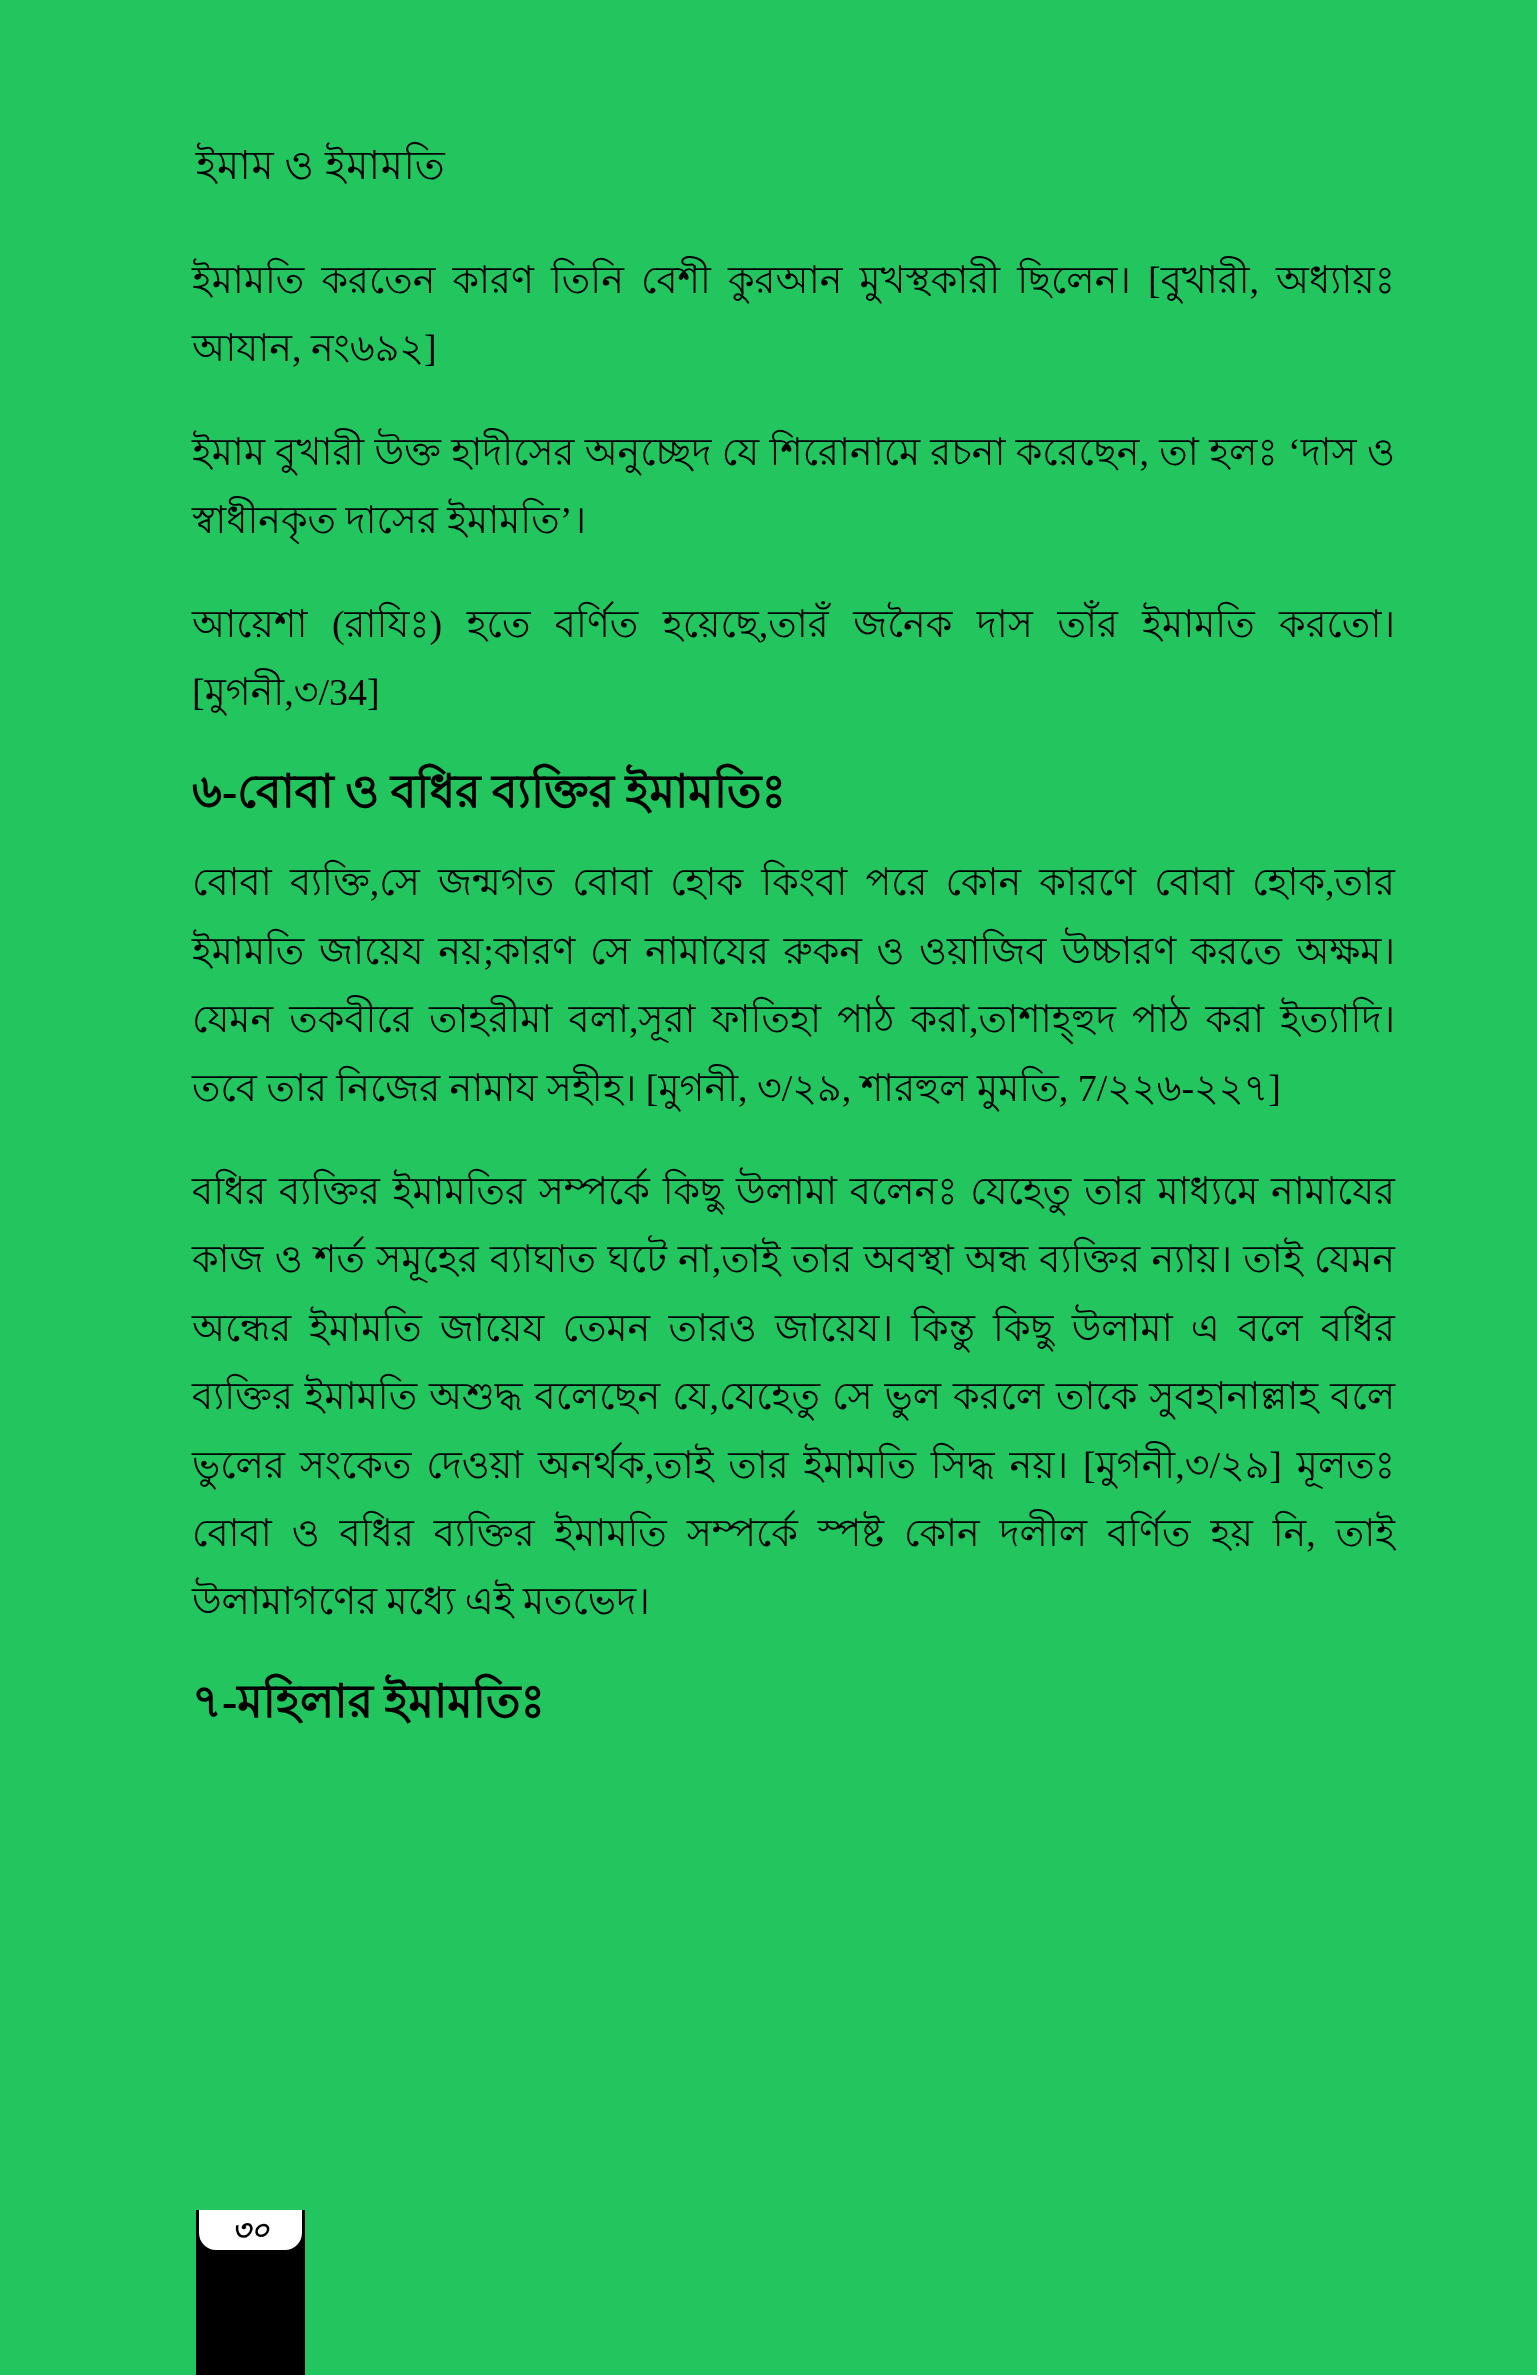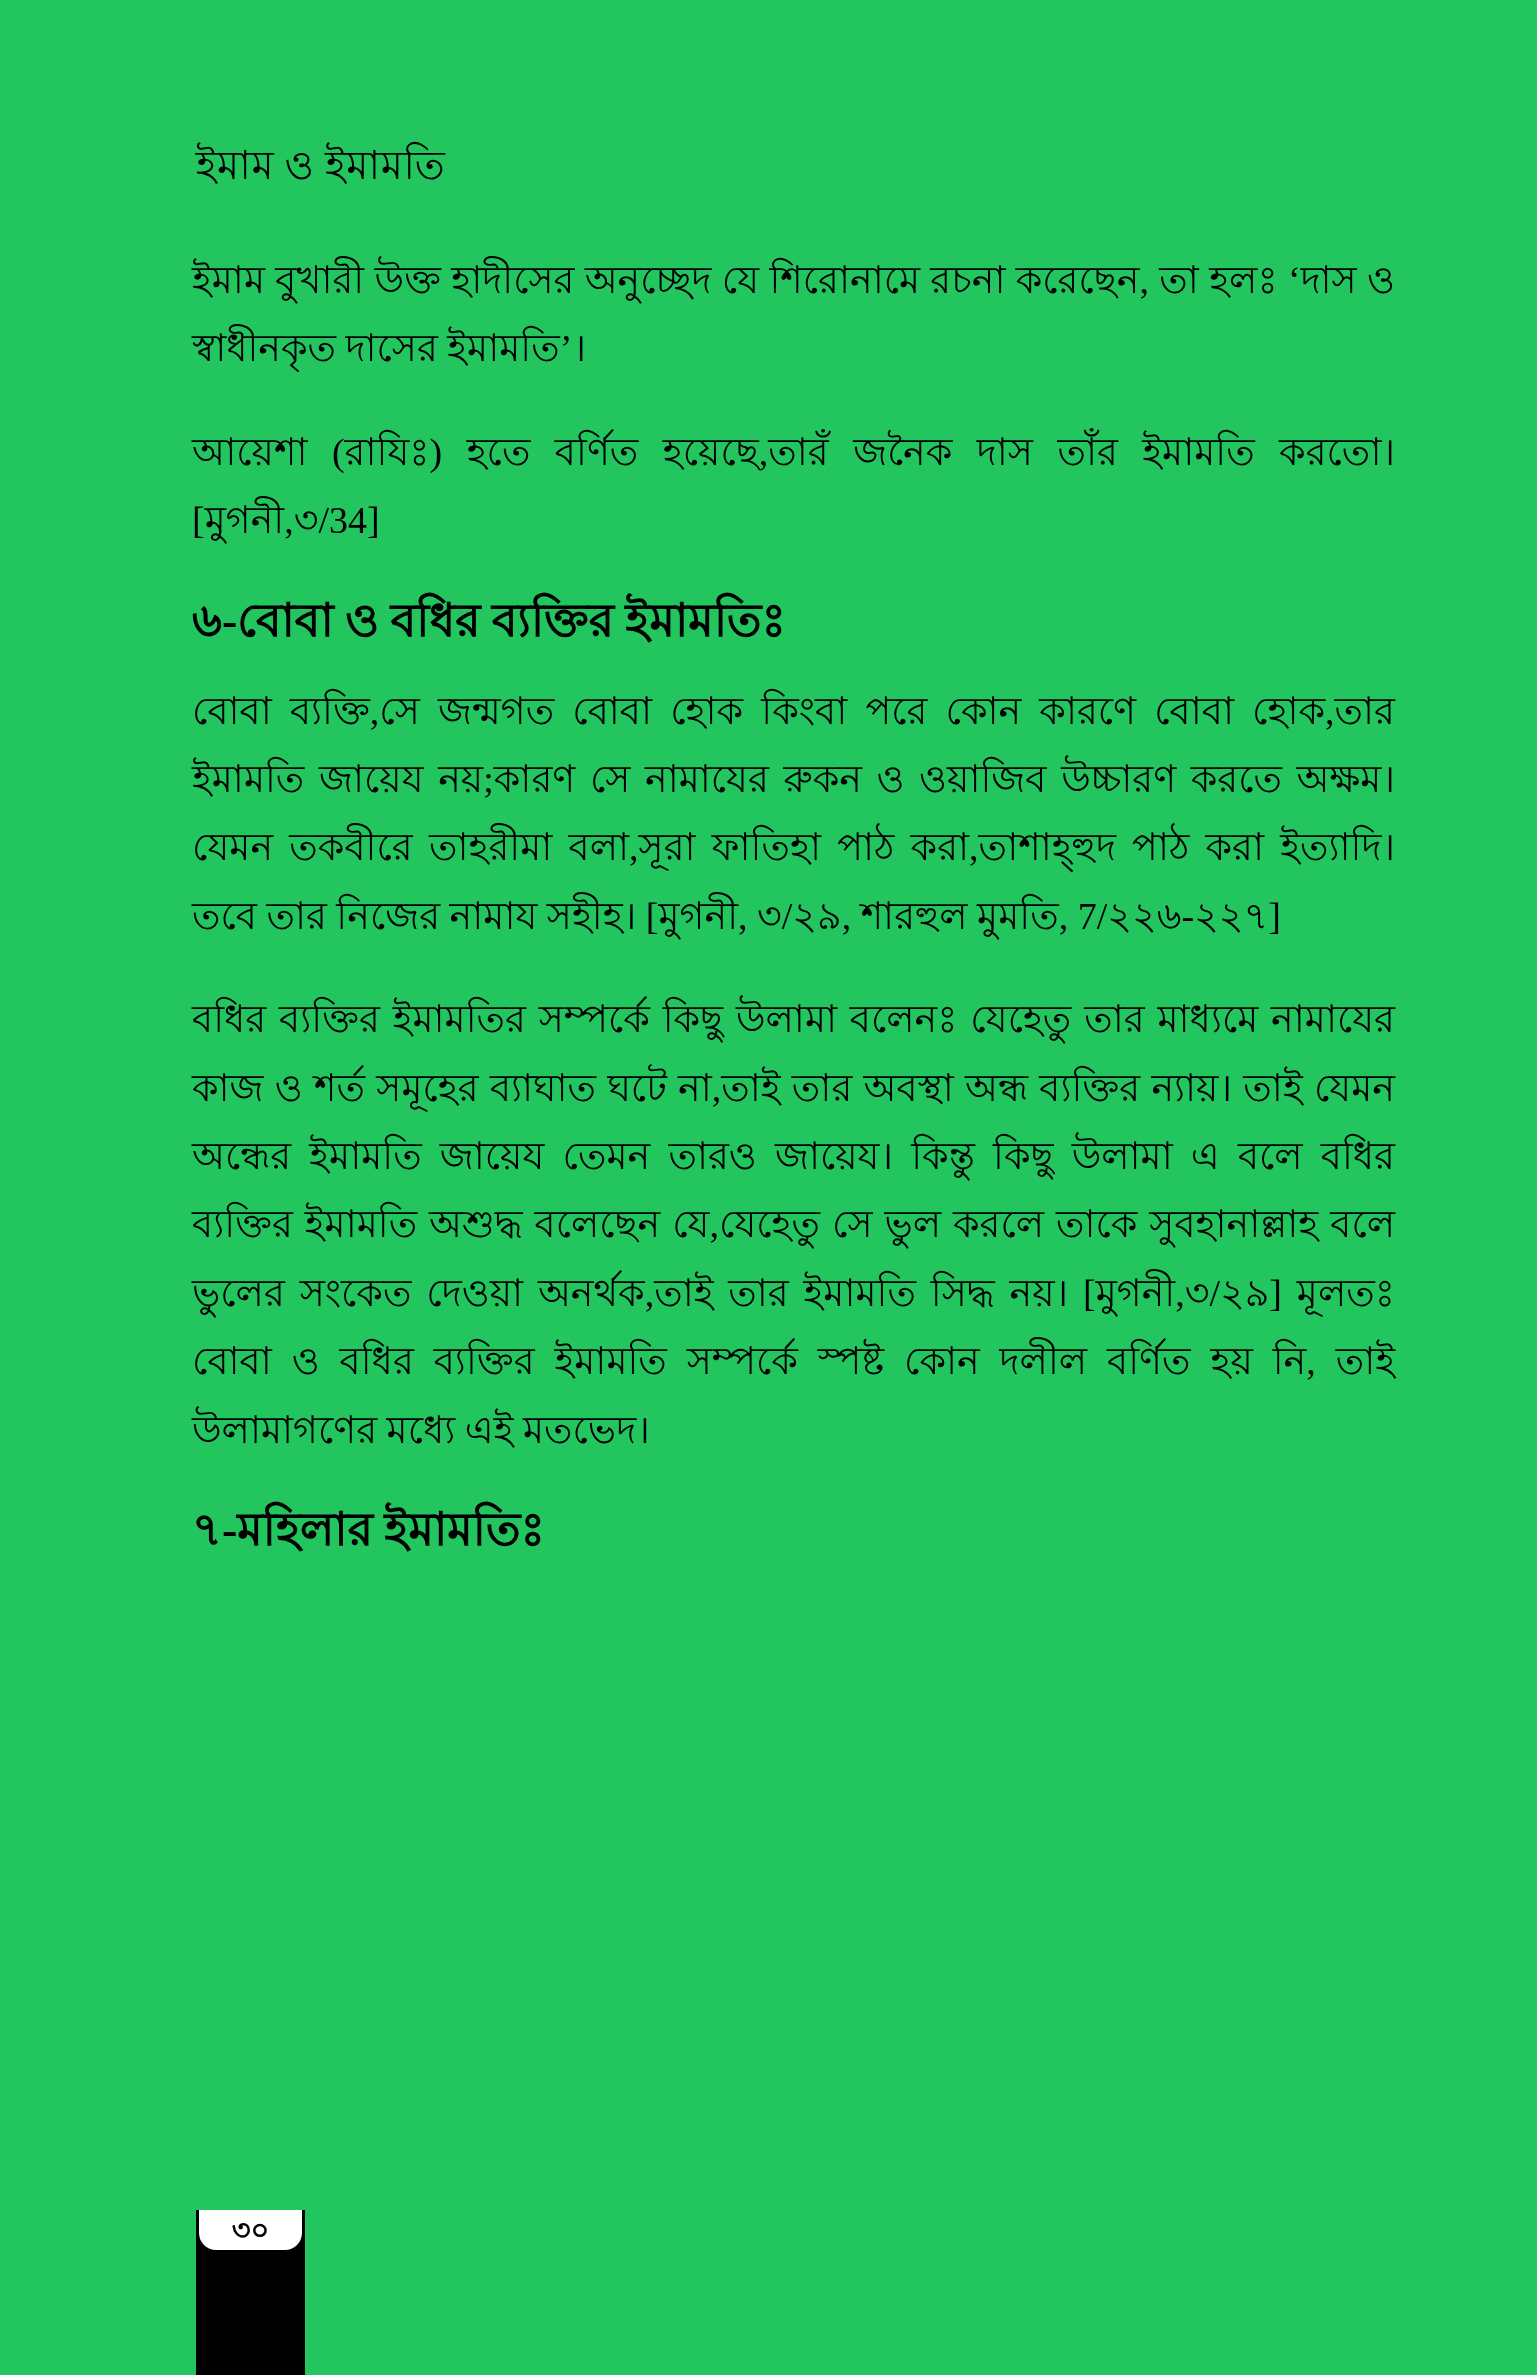--- a/index.html
+++ b/index.html
@@ -46,20 +46,21 @@
     margin: 14px 0 25px 0;
     text-align: left;
   }
   .bookmark {
     position: absolute;
     left: 196px;
     top: 2210px;
     width: 109px;
     height: 166px;
     background: #000000;
+    font-style: italic;
   }
   .bookmark-tab {
     position: absolute;
     top: 0;
     left: 1px;
     right: 1px;
     height: 42px;
     background: #ffffff;
     border: 2.9px solid #000000;
     border-top: none;
@@ -77,20 +78,21 @@
 </style>
 </head>
 <body>
 
 <div class="page">
 
   <div class="content">
 
     <div class="running-head">ইমাম ও ইমামতি</div>
 
+    <p class="body-para">ইমামতি করতেন কারণ তিনি বেশী কুরআন মুখস্থকারী ছিলেন। [বুখারী, অধ্যায়ঃ আযান, নং৬৯২]</p>
 
     <p class="body-para">ইমাম বুখারী উক্ত হাদীসের অনুচ্ছেদ যে শিরোনামে রচনা করেছেন, তা হলঃ ‘দাস ও স্বাধীনকৃত দাসের ইমামতি’।</p>
 
     <p class="body-para">আয়েশা (রাযিঃ) হতে বর্ণিত হয়েছে,তারঁ জনৈক দাস তাঁর ইমামতি করতো। [মুগনী,৩/34]</p>
 
     <h2 class="section-heading">৬-বোবা ও বধির ব্যক্তির ইমামতিঃ</h2>
 
     <p class="body-para">বোবা ব্যক্তি,সে জন্মগত বোবা হোক কিংবা পরে কোন কারণে বোবা হোক,তার ইমামতি জায়েয নয়;কারণ সে নামাযের রুকন ও ওয়াজিব উচ্চারণ করতে অক্ষম। যেমন তকবীরে তাহরীমা বলা,সূরা ফাতিহা পাঠ করা,তাশাহ্হুদ পাঠ করা ইত্যাদি। তবে তার নিজের নামায সহীহ। [মুগনী, ৩/২৯, শারহুল মুমতি, 7/২২৬-২২৭]</p>
 
     <p class="body-para">বধির ব্যক্তির ইমামতির সম্পর্কে কিছু উলামা বলেনঃ যেহেতু তার মাধ্যমে নামাযের কাজ ও শর্ত সমূহের ব্যাঘাত ঘটে না,তাই তার অবস্থা অন্ধ ব্যক্তির ন্যায়। তাই যেমন অন্ধের ইমামতি জায়েয তেমন তারও জায়েয। কিন্তু কিছু উলামা এ বলে বধির ব্যক্তির ইমামতি অশুদ্ধ বলেছেন যে,যেহেতু সে ভুল করলে তাকে সুবহানাল্লাহ বলে ভুলের সংকেত দেওয়া অনর্থক,তাই তার ইমামতি সিদ্ধ নয়। [মুগনী,৩/২৯] মূলতঃ বোবা ও বধির ব্যক্তির ইমামতি সম্পর্কে স্পষ্ট কোন দলীল বর্ণিত হয় নি, তাই উলামাগণের মধ্যে এই মতভেদ।</p>

